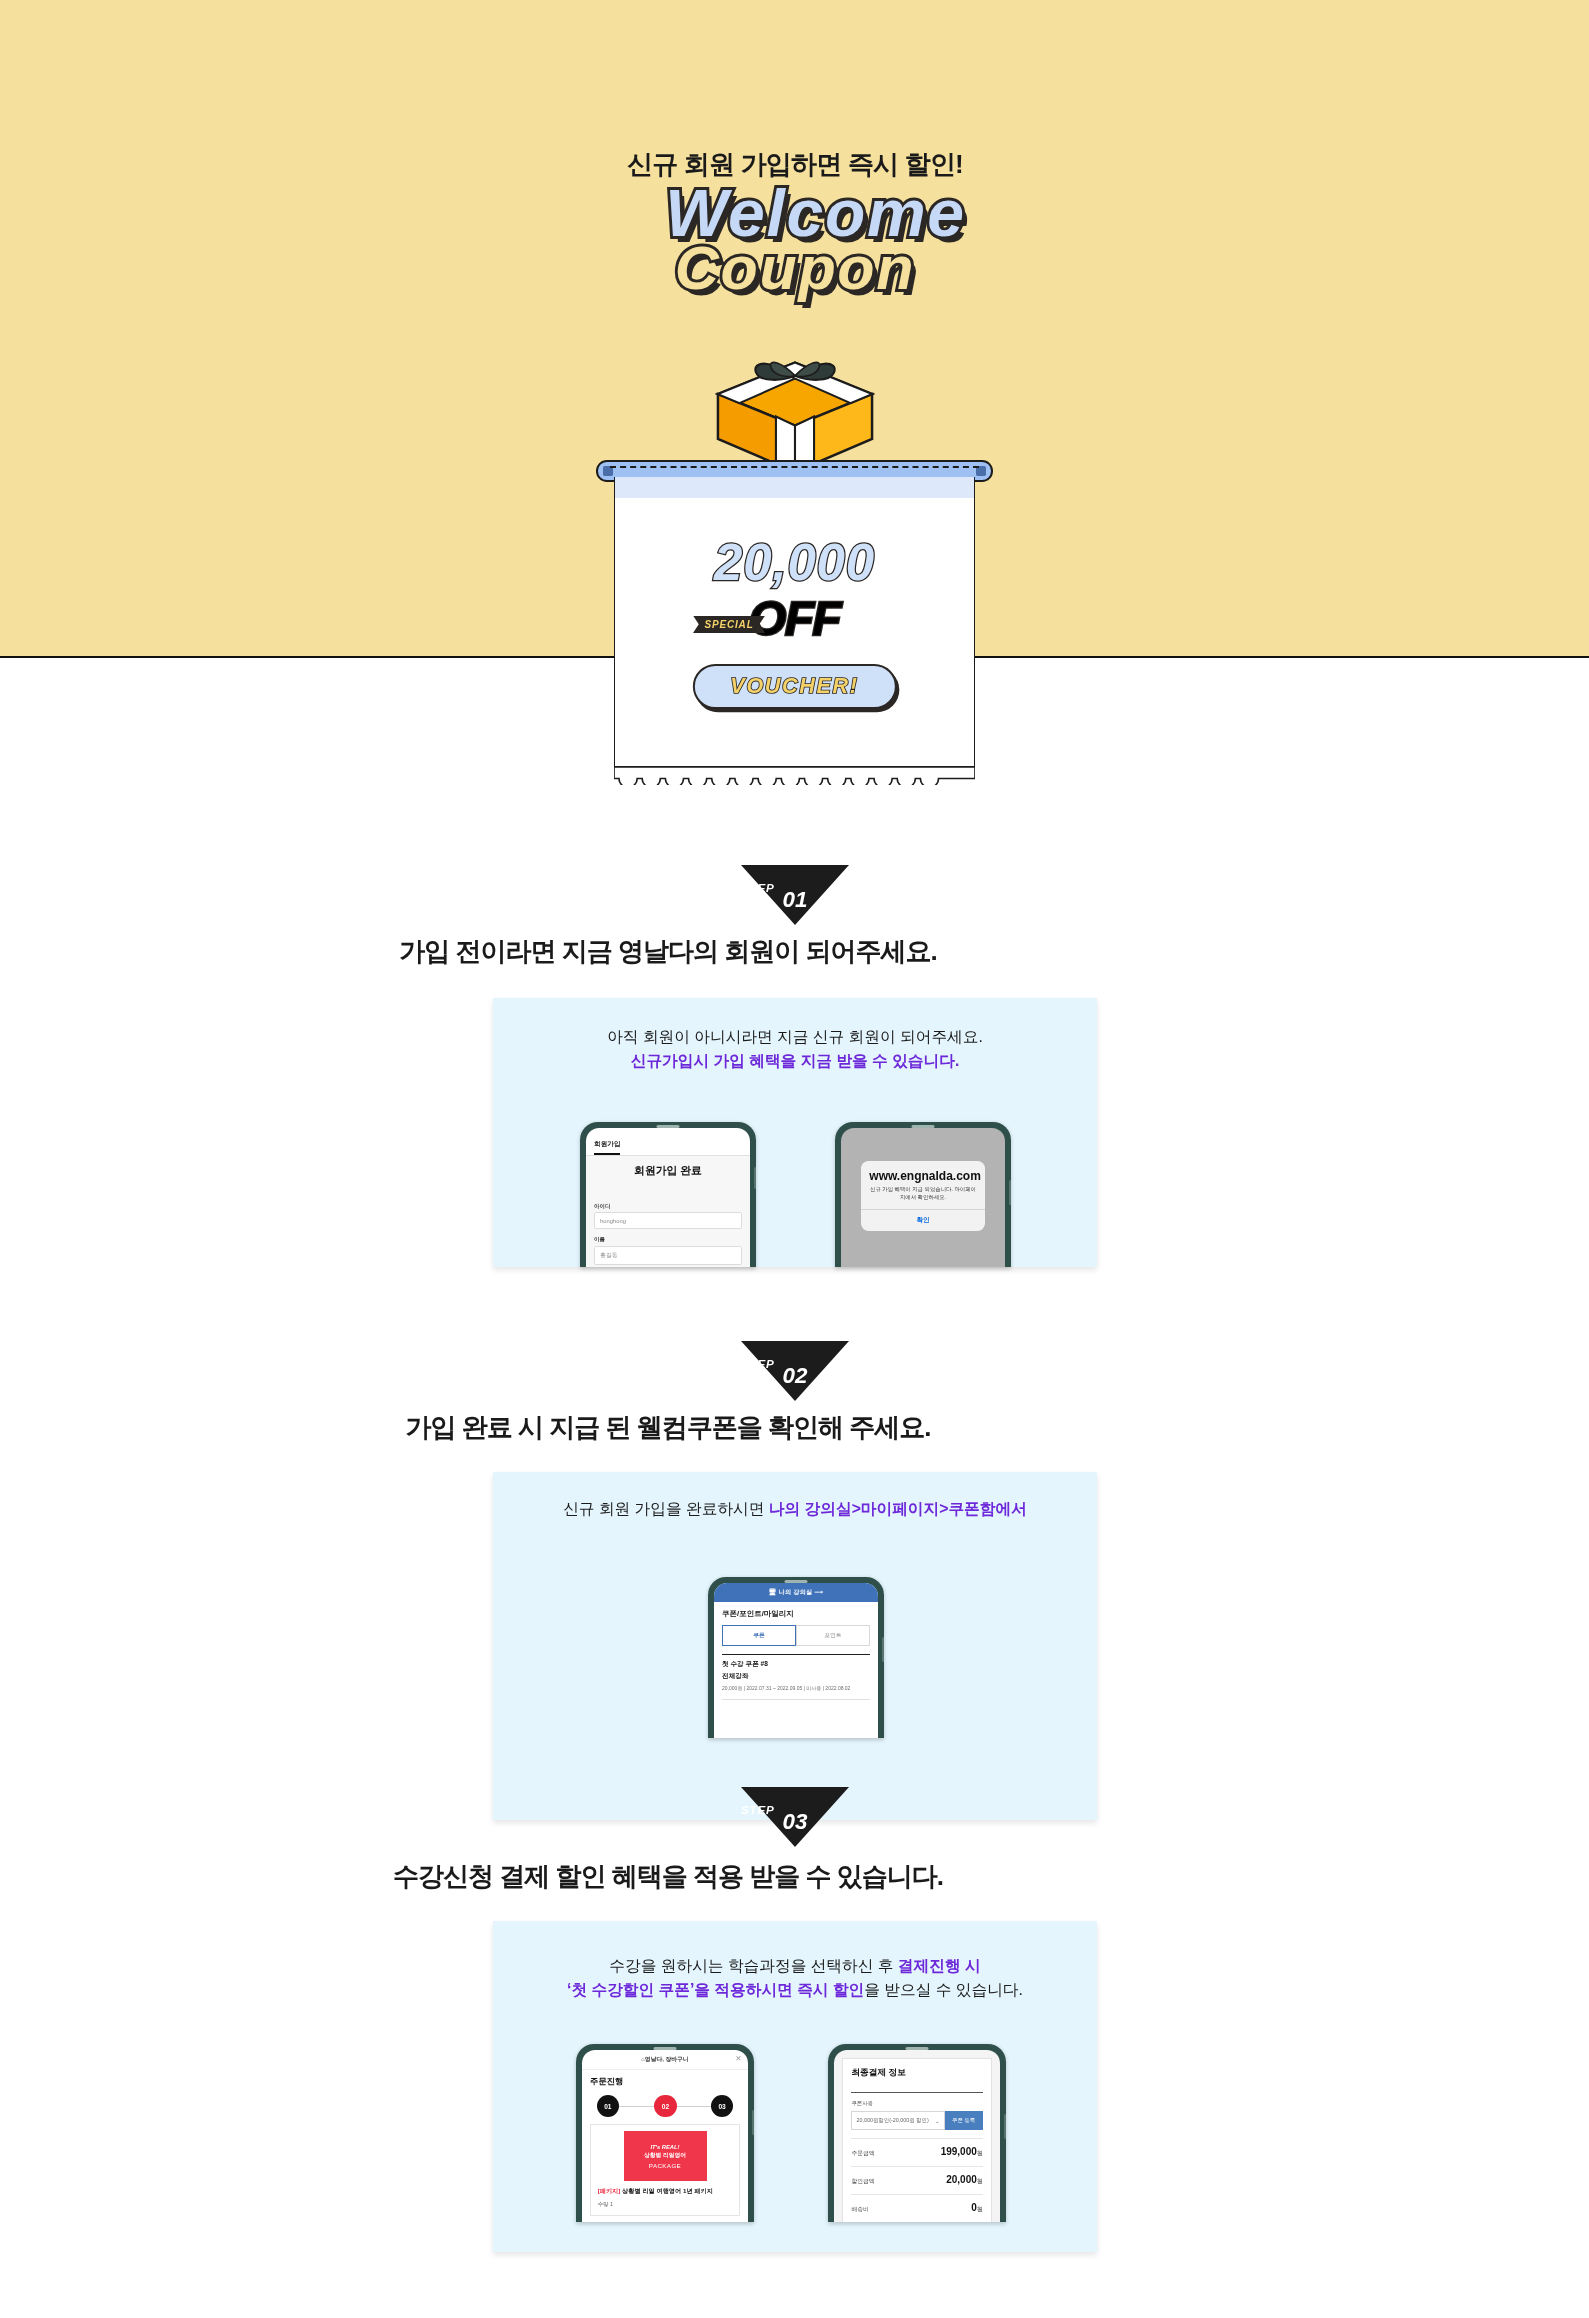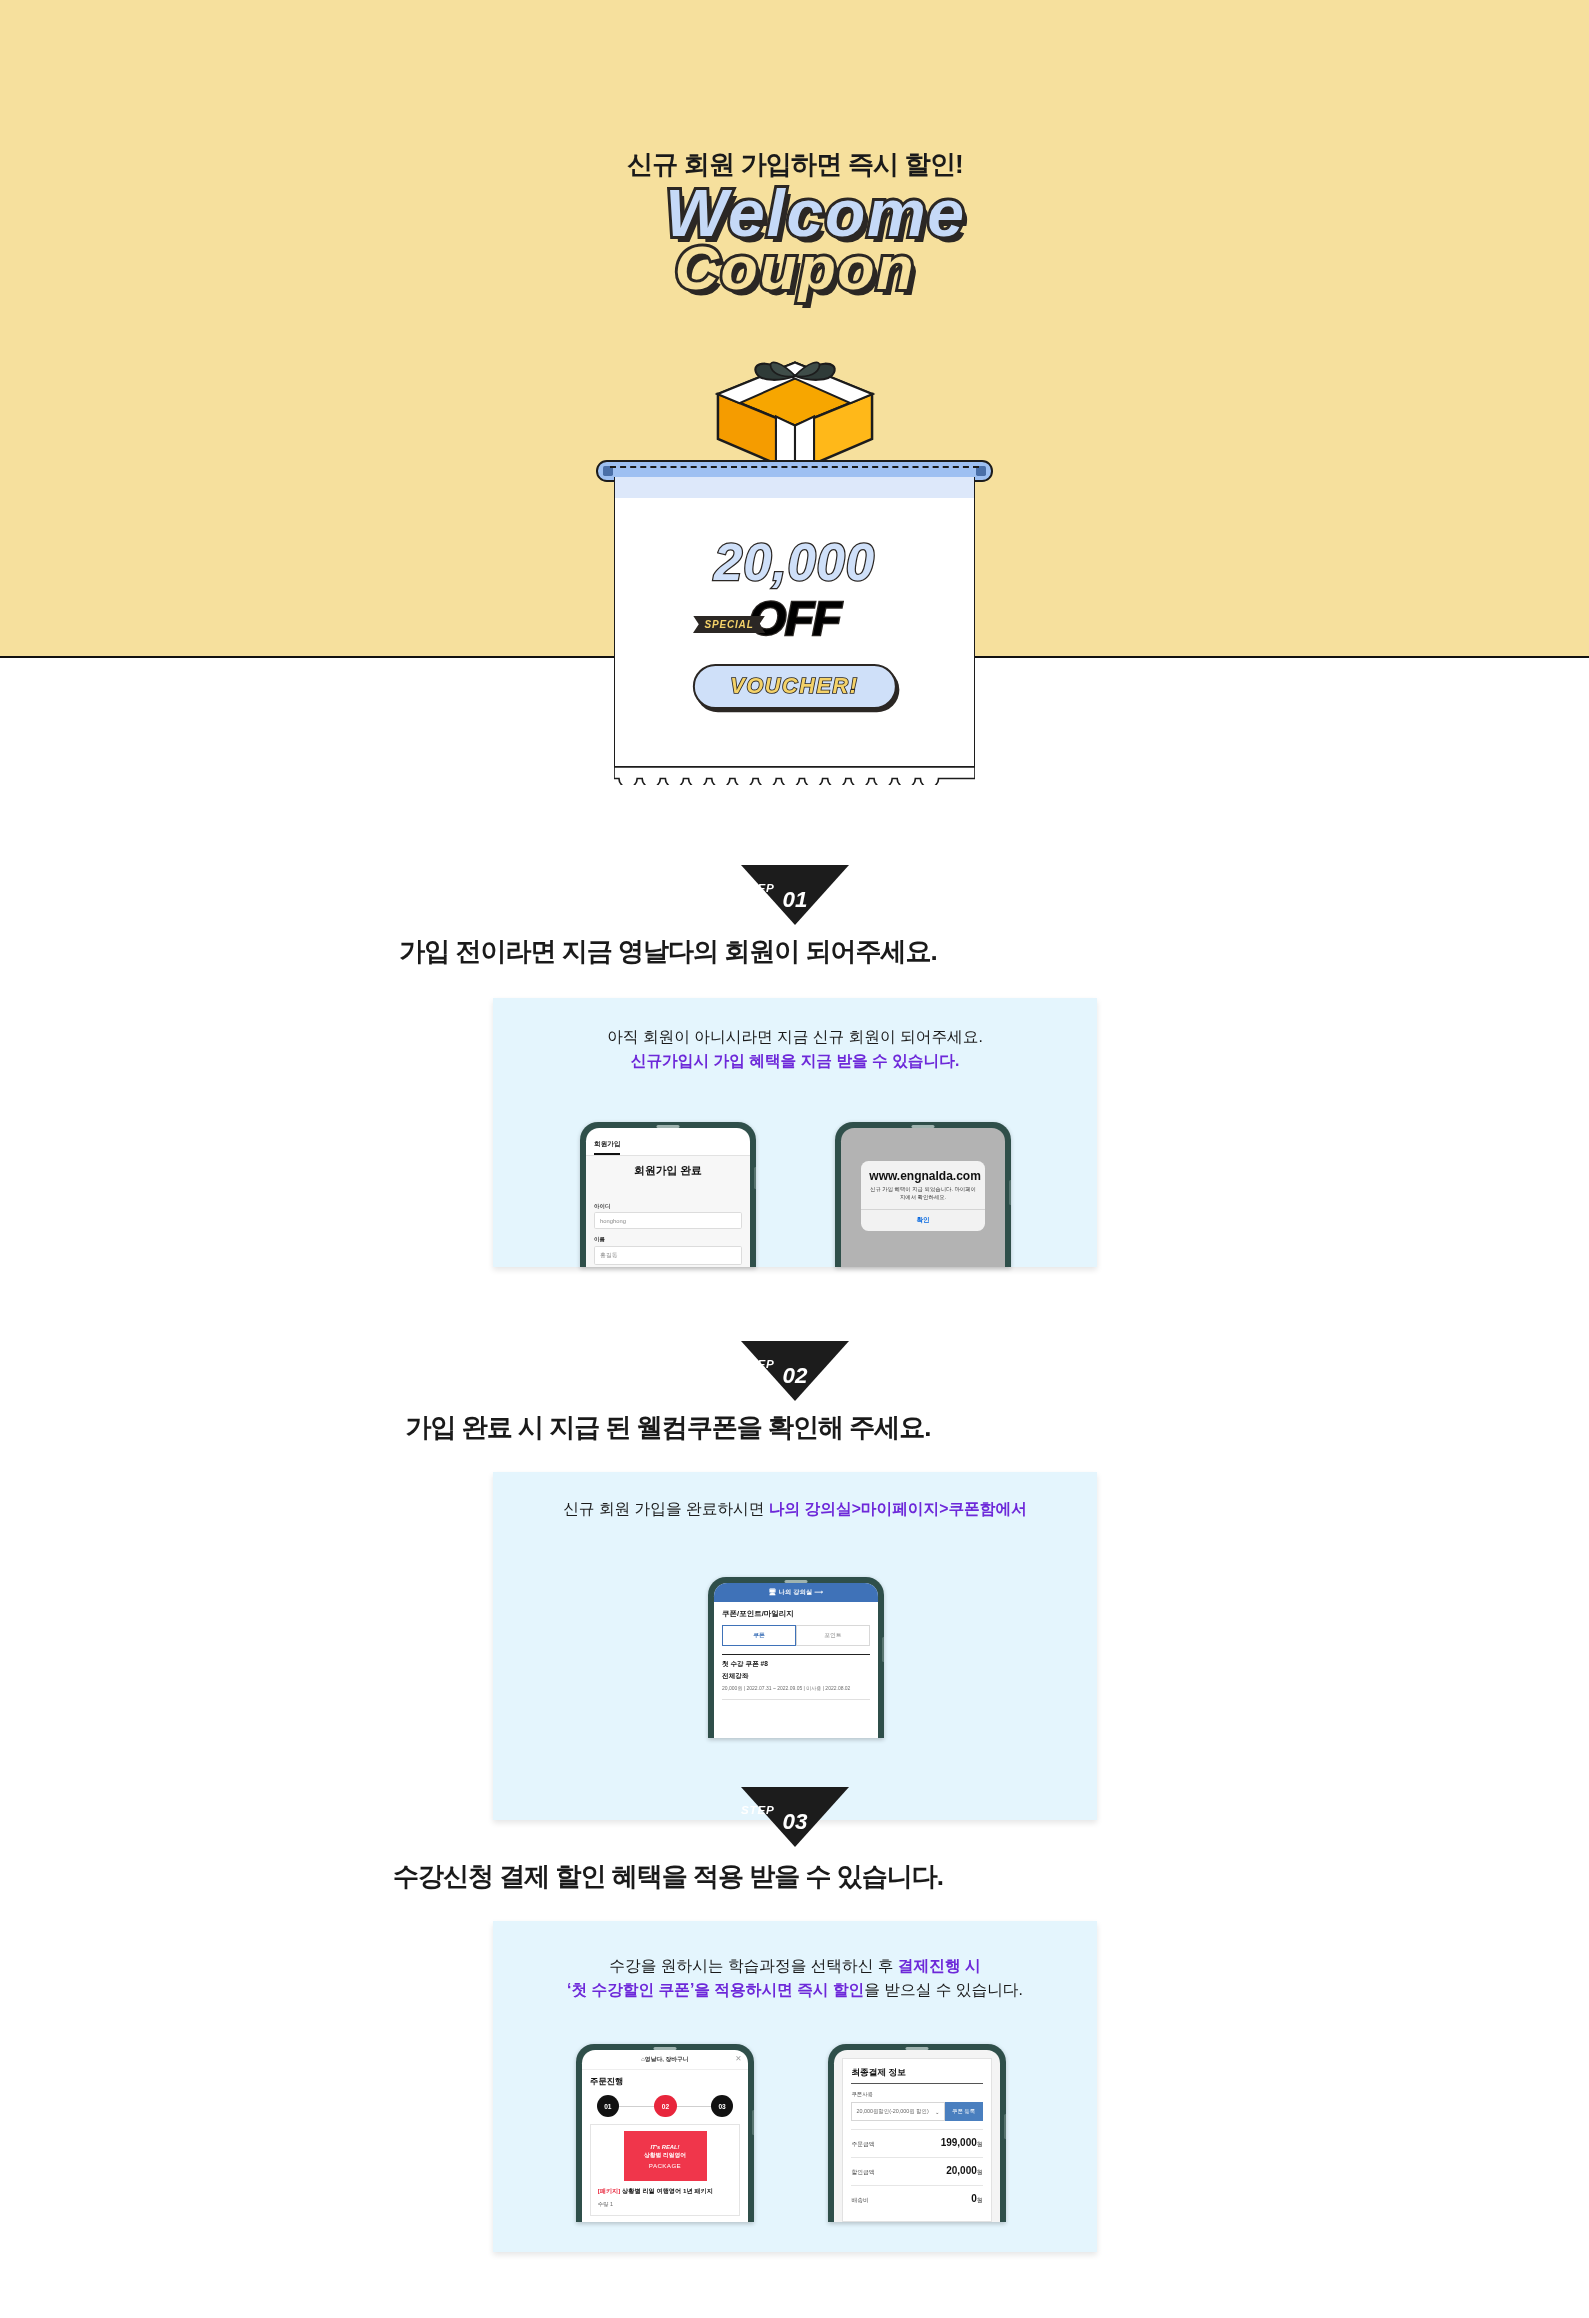--- a/index.html
+++ b/index.html
@@ -228,21 +228,21 @@
   .p4-thumb { width: 83px; height: 50px; margin: 0 auto 5.8px; background: #f0364b; color: #fff; display: flex; flex-direction: column; align-items: center; justify-content: center; }
   .p4-thumb .a { font-size: 5.8px; font-weight: bold; font-style: italic; }
   .p4-thumb .b { font-size: 5.8px; font-weight: bold; margin-top: 0.8px; }
   .p4-thumb .c { font-size: 6.2px; margin-top: 1.7px; letter-spacing: 0.4px; }
   .p4-pname { font-size: 6.2px; font-weight: bold; color: #111; }
   .p4-pname .tag { color: #e8263c; }
   .p4-qty { font-size: 5.4px; color: #666; margin-top: 5px; }
 
   
   .p5-box { margin: 8.3px 8.3px 0; border: 0.8px solid #e2e2e2; background: #fff; padding: 8.3px; }
-  .p5-title { font-size: 8.7px; font-weight: bold; color: #111; padding-bottom: 4px; border-bottom: 1.7px solid #555; }
+  .p5-title { font-size: 8.7px; font-weight: bold; color: #111; padding-bottom: 13px; border-bottom: 1.7px solid #555; }
   .p5-lbl { font-size: 5.4px; color: #555; margin: 6.6px 0 4.1px; }
   .p5-row-sel { display: flex; }
   .p5-sel { flex: 1; border: 0.8px solid #d6d6d6; font-size: 5.4px; color: #666; padding: 5px 4.1px; display: flex; justify-content: space-between; align-items: center; }
   .p5-reg { background: #4a7fbf; color: #fff; font-size: 5.4px; padding: 5px 7.5px; display: flex; align-items: center; }
   .p5-line { display: flex; justify-content: space-between; align-items: baseline; padding: 7.5px 0; border-top: 0.8px solid #e6e6e6; }
   .p5-line .k { font-size: 5.8px; color: #444; }
   .p5-line .v { font-size: 10px; font-weight: bold; color: #111; }
   .p5-line .v .u { font-size: 5.8px; font-weight: normal; }
 </style>
 </head>

